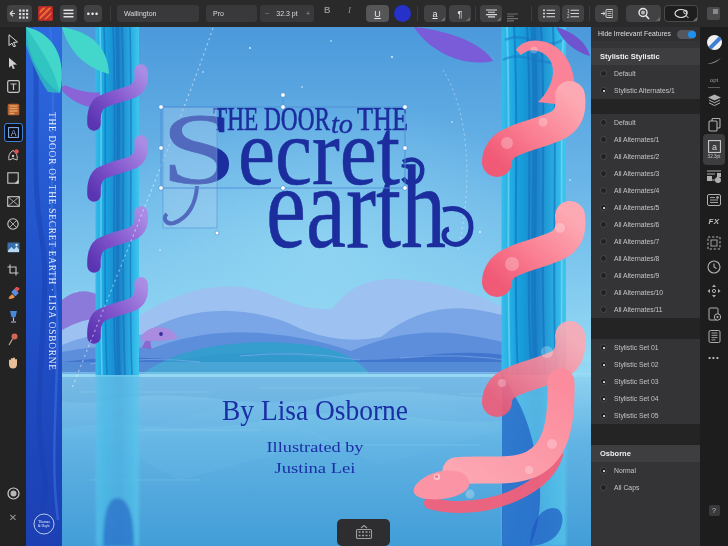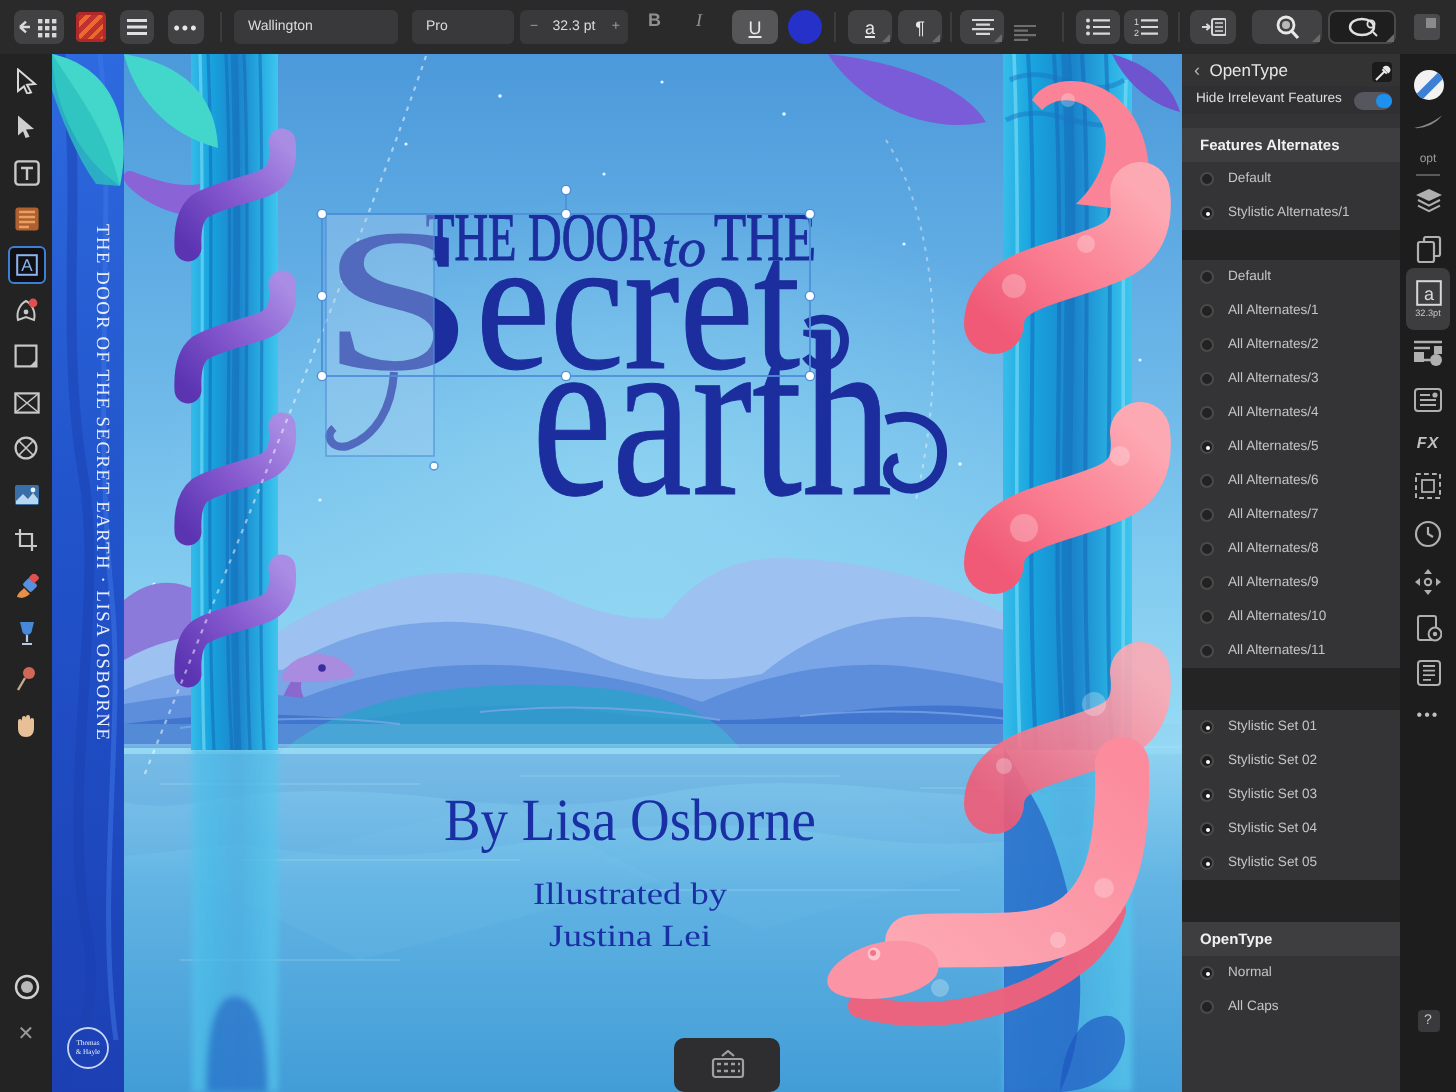--- a/index.html
+++ b/index.html
@@ -453,32 +453,27 @@
     </div>
     <div class="ltool" style="top:456px;">
       <svg width="13" height="13" viewBox="0 0 13 13">
         <circle cx="6.5" cy="6.5" r="5.5" fill="none" stroke="#d0d0d0" stroke-width="1.2"></circle>
         <circle cx="6.5" cy="6.5" r="3" fill="#b8b8b8"></circle>
       </svg>
     </div>
     <div class="ltool" style="top:480px;color:#9a9a9a;font-size:10px;">✕</div>
   </div>
   <div id="panel" class="abs">
-    <div class="phead"><span style="color:#b8b8b8;font-size:9px;">‹</span>&nbsp;&nbsp;OpenType
-      <div style="position:absolute;right:4px;top:3.5px;width:10px;height:10px;background:#1b1b1c;border-radius:2px;"><svg width="10" height="10" viewBox="0 0 10 10">
-          <path d="M2,8 L6,4 M5.2,2.6 l2.2,2.2 M6,1.8 a1.4,1.4 0 1 1 2.2,2.2 Z" stroke="#e8e8e8" stroke-width="1" fill="#e8e8e8"></path>
-        </svg></div>
-    </div>
     <div style="position:relative;height:14px;background:#303032;color:#dedede;font-size:6.8px;line-height:14px;padding-left:7px;">Hide Irrelevant Features
       <div style="position:absolute;right:4px;top:3px;width:19px;height:8.5px;border-radius:5px;background:#56565e;">
         <div style="position:absolute;right:0.5px;top:0.5px;width:7.5px;height:7.5px;border-radius:50%;background:#1E90EF;"></div>
       </div>
     </div>
     <div style="height:7px;background:#343436;"></div>
-    <div class="psec">Features Alternates</div>
+    <div class="psec">Stylistic Stylistic</div>
     <div class="prow"><span class="radio"></span>Default</div>
     <div class="prow"><span class="radio on"></span>Stylistic Alternates/1</div>
     <div class="pgap" style="height:15px;"></div>
     <div class="prow"><span class="radio"></span>Default</div>
     <div class="prow"><span class="radio"></span>All Alternates/1</div>
     <div class="prow"><span class="radio"></span>All Alternates/2</div>
     <div class="prow"><span class="radio"></span>All Alternates/3</div>
     <div class="prow"><span class="radio"></span>All Alternates/4</div>
     <div class="prow"><span class="radio on"></span>All Alternates/5</div>
     <div class="prow"><span class="radio"></span>All Alternates/6</div>
@@ -487,21 +482,21 @@
     <div class="prow"><span class="radio"></span>All Alternates/9</div>
     <div class="prow"><span class="radio"></span>All Alternates/10</div>
     <div class="prow"><span class="radio"></span>All Alternates/11</div>
     <div class="pgap" style="height:21px;"></div>
     <div class="prow"><span class="radio on"></span>Stylistic Set 01</div>
     <div class="prow"><span class="radio on"></span>Stylistic Set 02</div>
     <div class="prow"><span class="radio on"></span>Stylistic Set 03</div>
     <div class="prow"><span class="radio on"></span>Stylistic Set 04</div>
     <div class="prow"><span class="radio on"></span>Stylistic Set 05</div>
     <div class="pgap" style="height:21px;"></div>
-    <div class="psec">OpenType</div>
+    <div class="psec">Osborne</div>
     <div class="prow"><span class="radio on"></span>Normal</div>
     <div class="prow"><span class="radio"></span>All Caps</div>
   </div>
   <div id="rstrip" class="abs">
     <div class="ricon" style="top:8px;">
       <div style="width:15px;height:15px;border-radius:50%;background:#f2f2f2;position:relative;overflow:hidden;">
         <div style="position:absolute;left:6px;top:-3px;width:3.5px;height:22px;background:#3E7FD6;transform:rotate(45deg);"></div>
       </div>
     </div>
     <div class="ricon" style="top:30px;">

